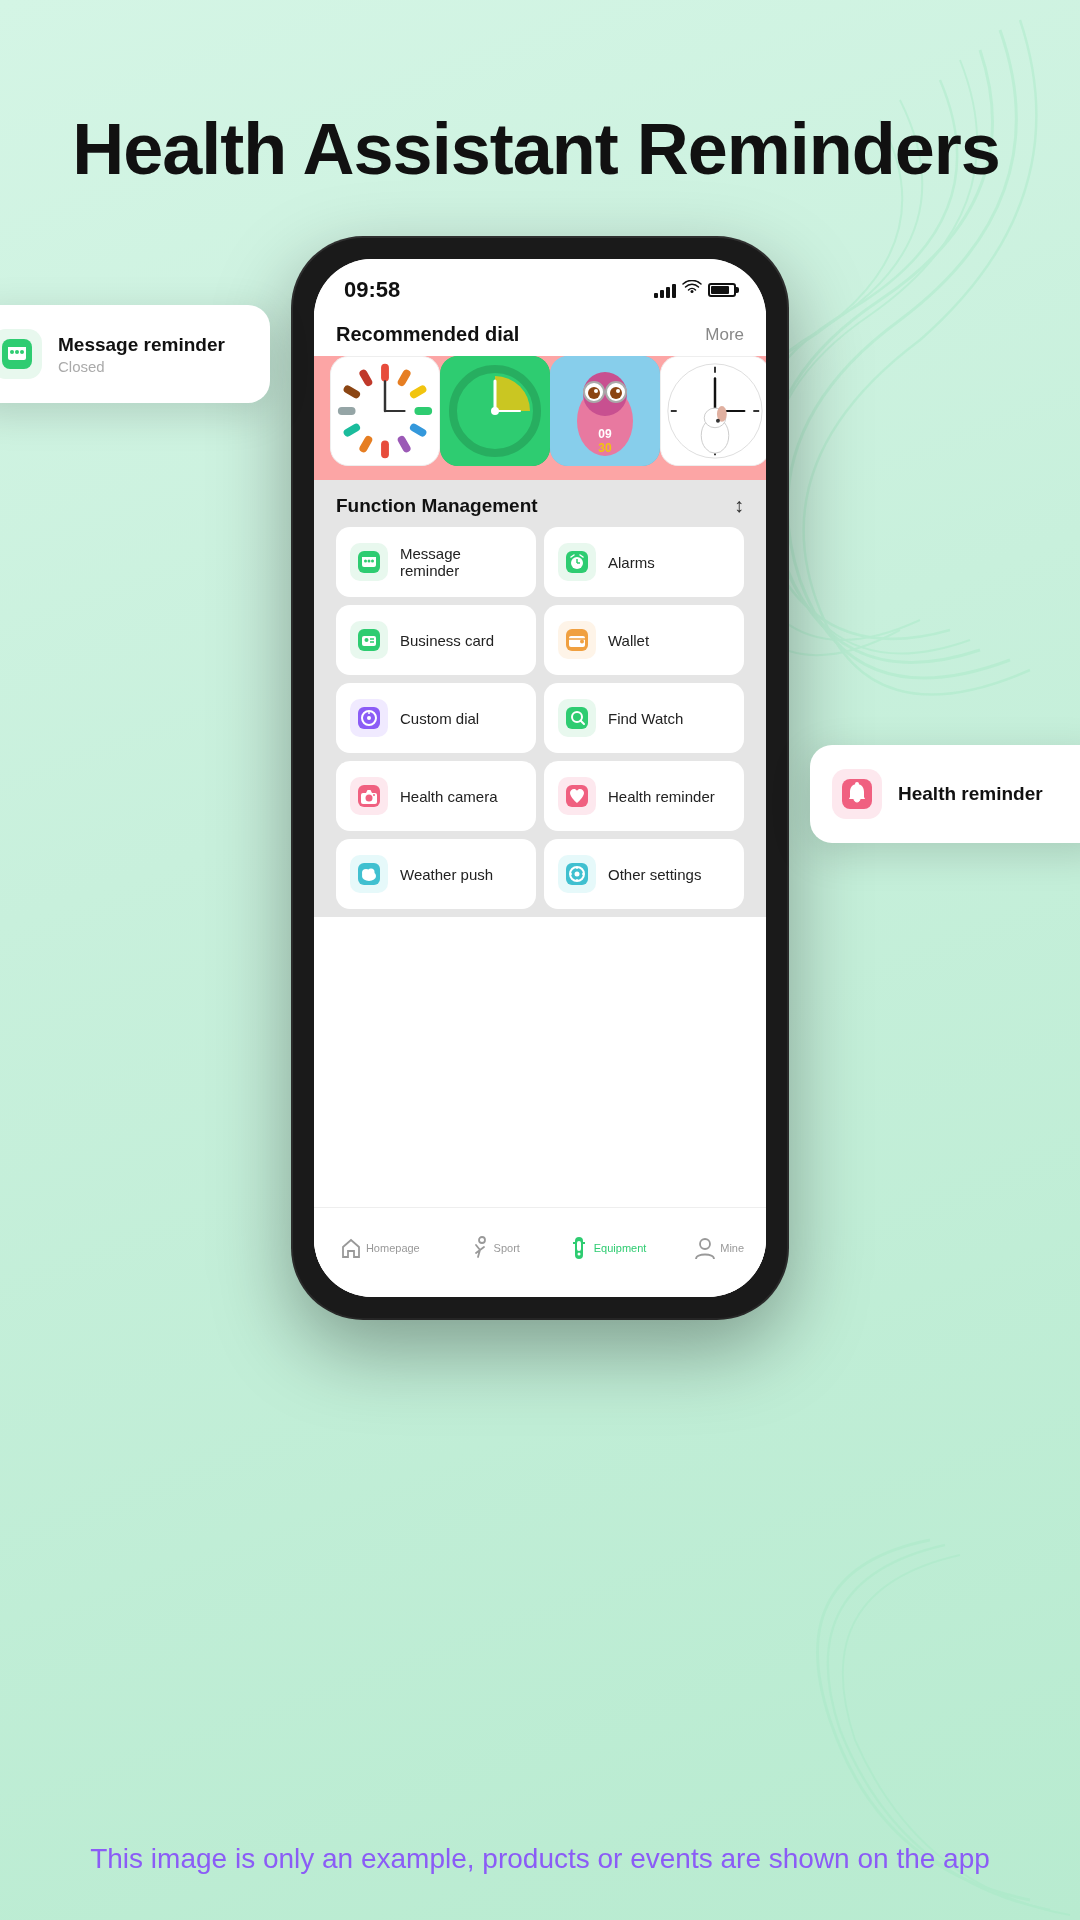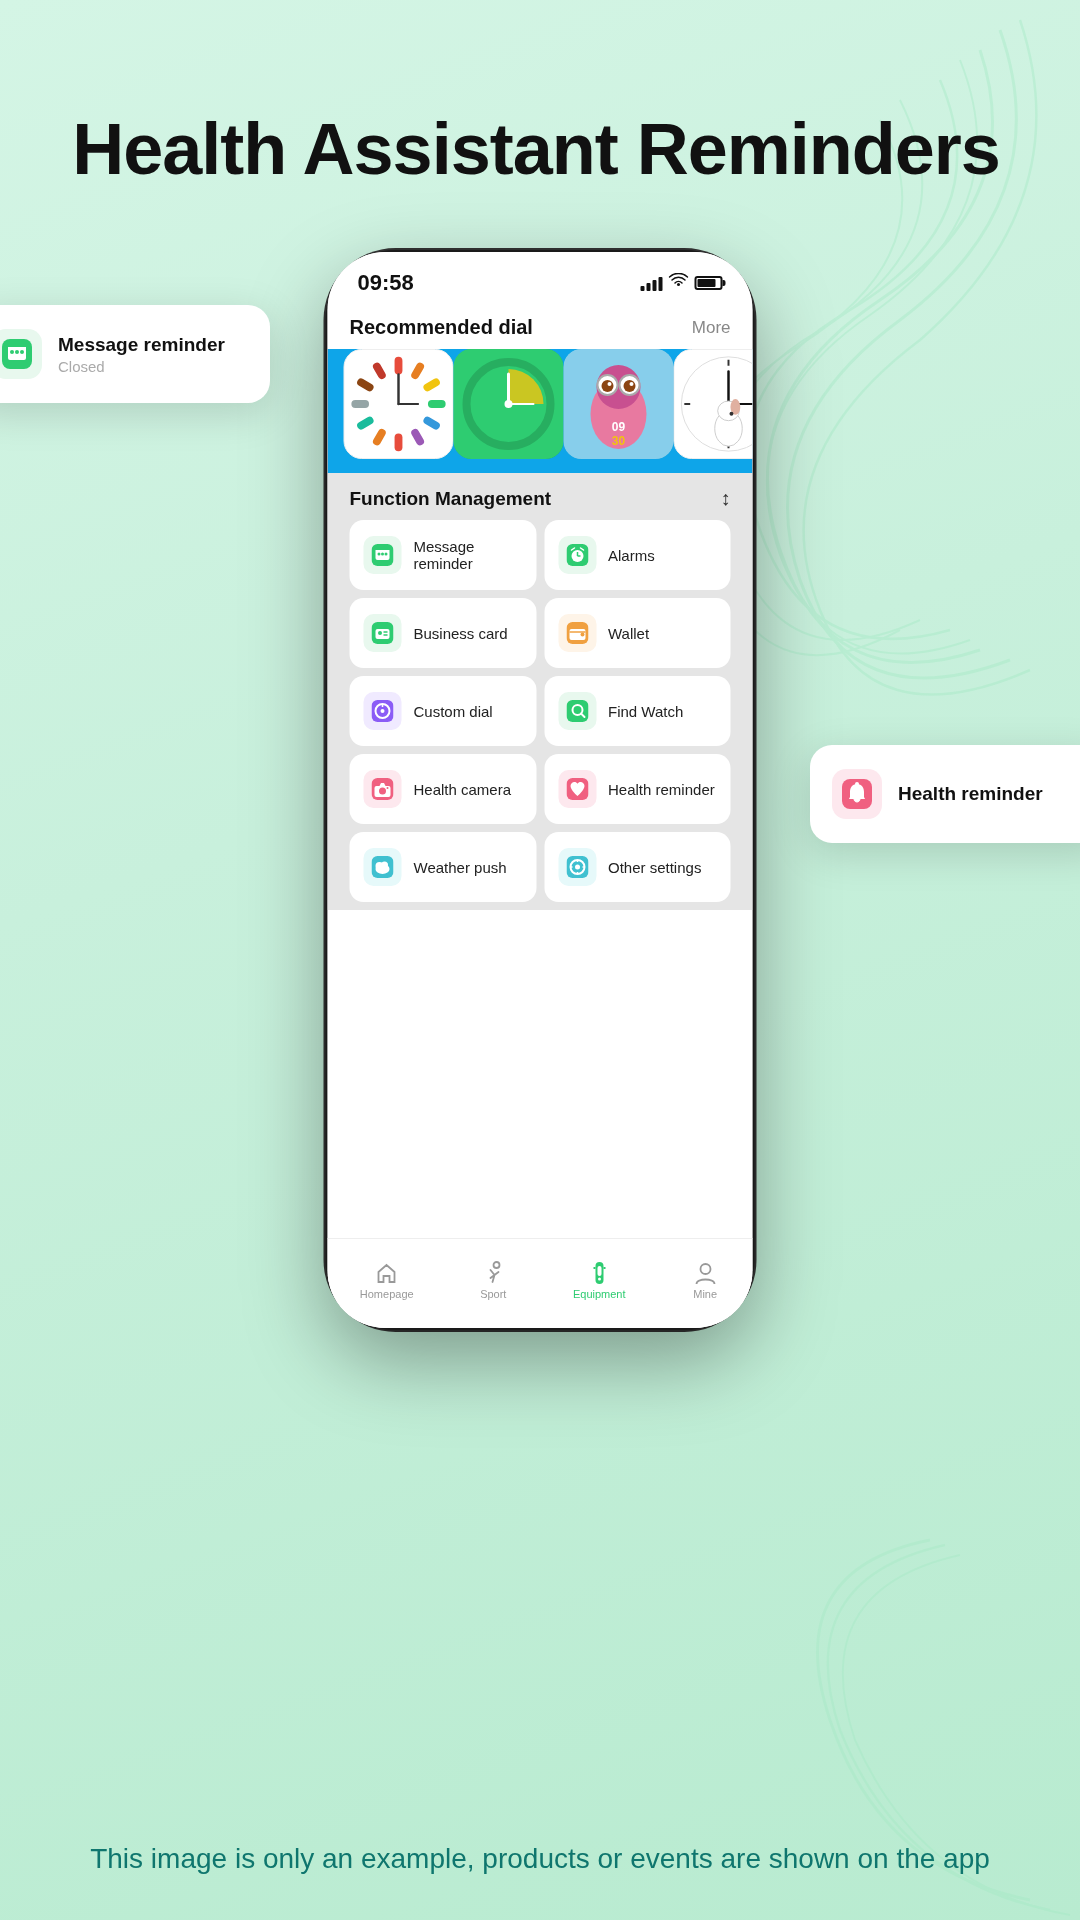--- a/index.html
+++ b/index.html
@@ -38,28 +38,28 @@
       font-size: 72px;
       font-weight: 800;
       color: #111;
       letter-spacing: -1px;
       line-height: 1.1;
     }
 
     
     .phone-frame {
       position: absolute;
-      top: 250px;
+      top: 238px;
       left: 50%;
       transform: translateX(-50%);
-      width: 429px;
+      width: 494px;
       height: 1080px;
       background: #1a1a1a;
       border-radius: 70px;
-      padding: 2px;
+      padding: 21px;
       box-shadow: 0 30px 80px rgba(0,0,0,0.35), 0 0 0 2px #333;
     }
 
     .phone-screen {
       width: 100%;
       height: 100%;
       background: #f5f5f5;
       border-radius: 58px;
       overflow: hidden;
       position: relative;
@@ -158,21 +158,21 @@
 
     .section-more {
       font-size: 17px;
       color: #888;
     }
 
     
     .watch-faces {
       display: flex;
       padding: 0 16px 14px;
-      background: #0ea5e9;
+      background: #fca5a5;
       overflow-x: hidden;
       align-items: flex-end;
     }
 
     .watch-face {
       width: 110px;
       height: 110px;
       border-radius: 18px;
       overflow: hidden;
       flex-shrink: 0;
@@ -261,21 +261,20 @@
       background: #fff;
       display: flex;
       align-items: center;
       justify-content: space-around;
       border-top: 1px solid #eee;
       padding-bottom: 10px;
     }
 
     .nav-item {
       display: flex;
-      flex-direction: column;
       align-items: center;
     }
 
     .nav-icon {
       width: 30px;
       height: 30px;
       display: flex;
       align-items: center;
       justify-content: center;
       font-size: 22px;
@@ -346,21 +345,21 @@
       margin-top: 2px;
     }
 
     
     .disclaimer {
       position: absolute;
       bottom: 40px;
       left: 0; right: 0;
       text-align: center;
       font-size: 28px;
-      color: #0f766e;
+      color: #8b5cf6;
       line-height: 1.5;
       padding: 0 80px;
     }
 
     
     .wf-clock-svg {
       width: 100%;
       height: 100%;
     }
 

